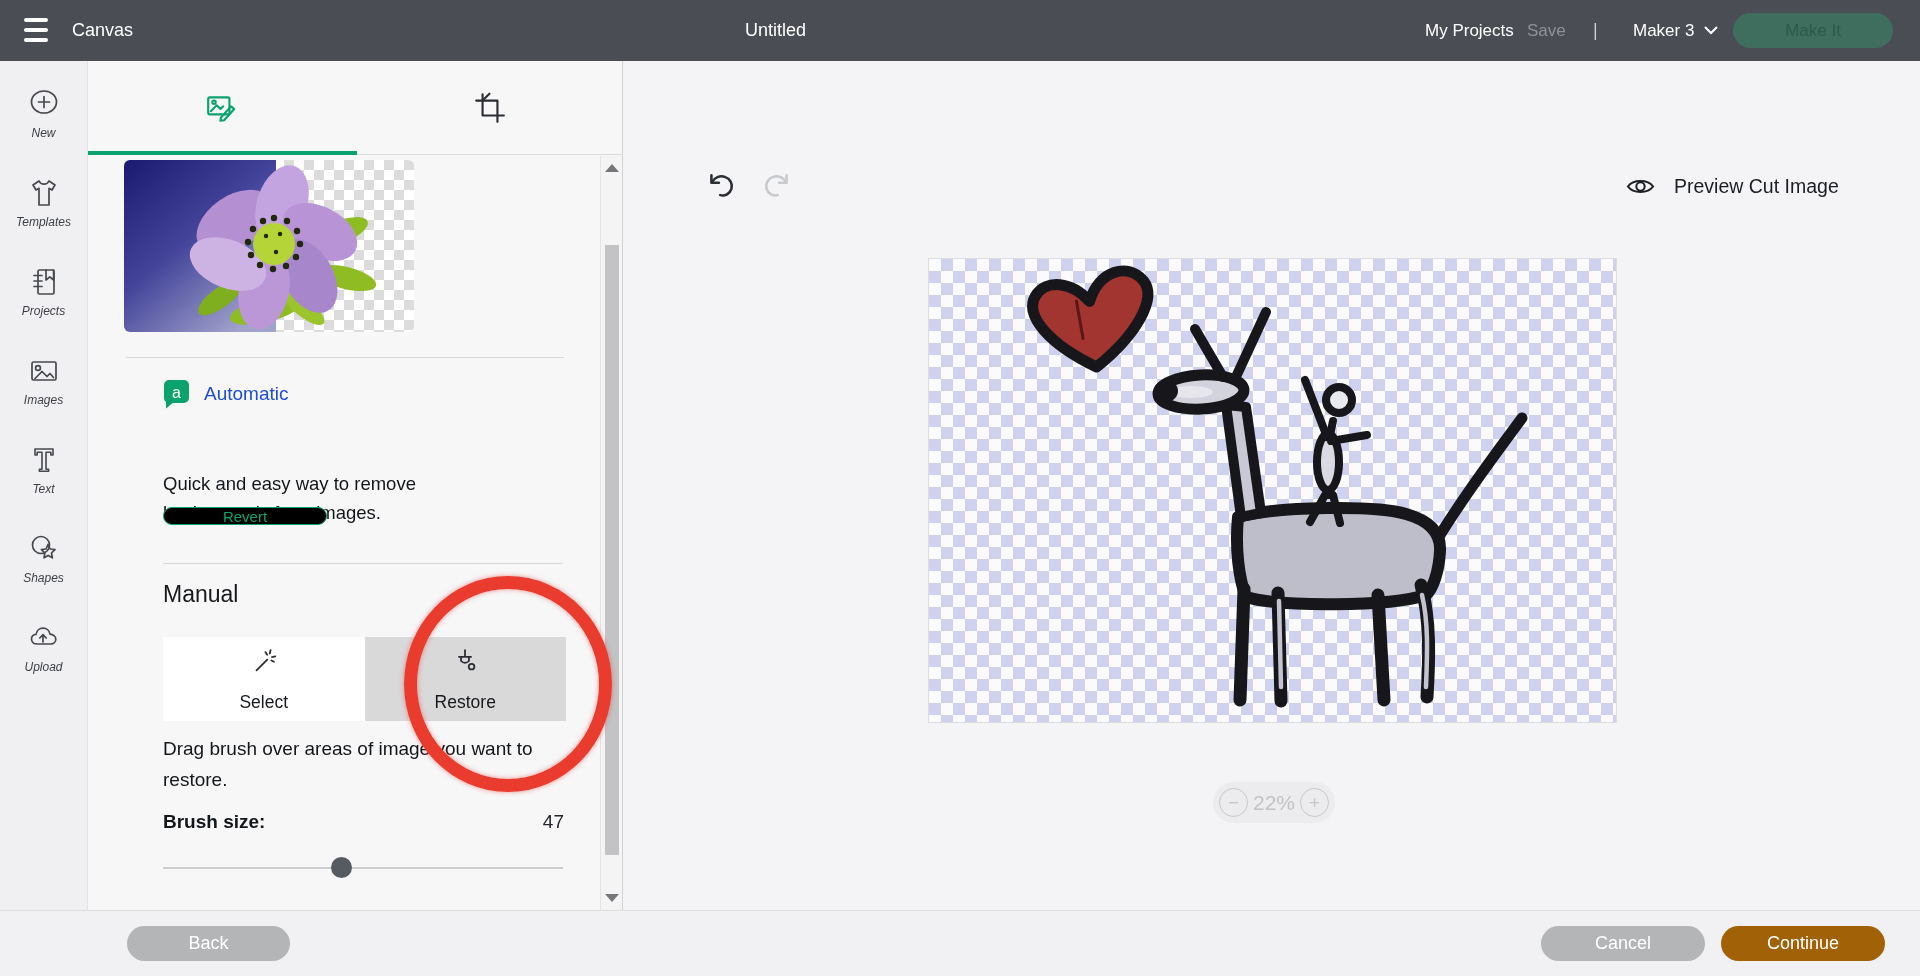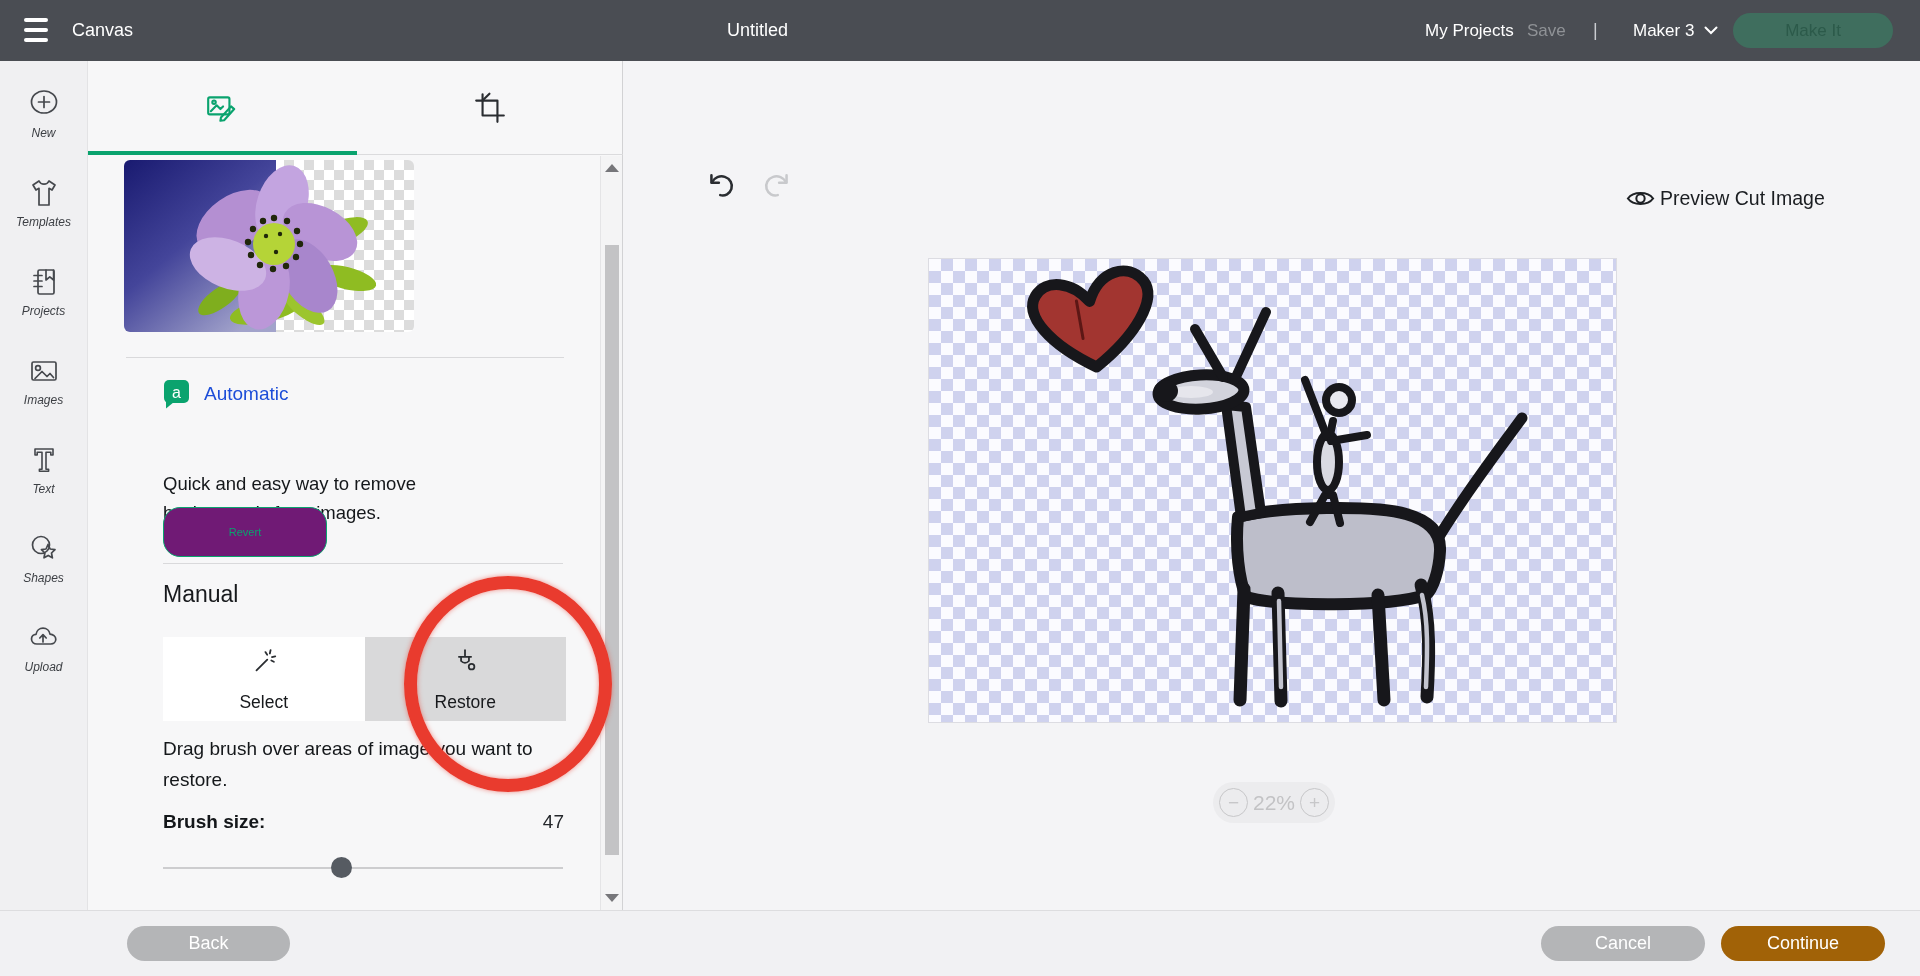--- a/index.html
+++ b/index.html
@@ -6,21 +6,21 @@
   html,body { width:1920px; height:976px; font-family:"Liberation Sans", sans-serif; background:#f4f4f6; overflow:hidden; }
   .app { position:relative; width:1920px; height:976px; color:#1b1e22; }
 
   
   .topbar { position:absolute; left:0; top:0; width:1920px; height:61px; background:#4a4d53; }
   .hamburger { position:absolute; left:24px; top:17px; width:24px; height:26px; cursor:pointer; }
   .hamburger span { position:absolute; left:0; width:24px; height:4px; background:#fff; border-radius:2px; }
   .hamburger span:nth-child(1){top:1px}.hamburger span:nth-child(2){top:11px}.hamburger span:nth-child(3){top:21px}
   .tb-text { position:absolute; top:0; height:61px; display:flex; align-items:center; color:#fff; font-size:18px; }
   .tb-canvas { left:72px; font-weight:500; }
-  .tb-untitled { left:727px; }
+  .tb-untitled { left:745px; }
   .tb-myprojects { left:1425px; font-size:17px; cursor:pointer; }
   .tb-save { left:1527px; font-size:17px; color:#8f9296; }
   .tb-pipe { left:1593px; color:#caccd0; }
   .tb-maker { left:1633px; font-size:17px; cursor:pointer; gap:10px; }
   .makeit { position:absolute; left:1733px; top:13px; width:160px; height:35px; border-radius:18px; background:#3f6e5e; color:#2c5a4a; font-size:17px; display:flex; align-items:center; justify-content:center; }
 
   
   .sidebar { position:absolute; left:0; top:61px; width:88px; height:849px; background:#f0f0f2; border-right:1px solid #e3e3e5; padding-top:12px; display:flex; flex-direction:column; align-items:center; }
   .nav-item { width:88px; height:89px; display:flex; flex-direction:column; align-items:center; padding-top:14px; cursor:pointer; }
   .nav-item svg { width:34px; height:34px; stroke:#45484d; stroke-width:1.7; fill:none; stroke-linecap:round; stroke-linejoin:round; }
@@ -36,21 +36,21 @@
   .tab-underline { position:absolute; left:0; top:90px; width:269px; height:4px; background:#0aa36e; }
 
   .thumb { position:absolute; left:36px; top:99px; width:290px; height:172px; border-radius:6px; overflow:hidden; }
   .divider { position:absolute; height:1px; background:#d9d9db; }
   .div1 { left:38px; top:296px; width:438px; }
   .div2 { left:75px; top:502px; width:400px; }
 
   .auto-head { position:absolute; left:75px; top:318px; display:flex; align-items:center; gap:14px; }
   .auto-title { font-size:19px; font-weight:500; color:#1d4ed8; }
   .auto-desc { position:absolute; left:75px; top:360px; width:292px; font-size:18.5px; line-height:29px; color:#14171a;margin-top:48px; }
-  .revert { position:absolute; left:75px; top:446px; width:164px; height:50px; border-radius:17px; border:1.5px solid #0aa36e; background:#701a75; color:#0aa36e; font-size:11px; display:flex; align-items:center; justify-content:center; cursor:pointer; }
+  .revert { position:absolute; left:75px; top:446px; width:164px; height:18px; border-radius:17px; border:1.5px solid #0aa36e; background:#000000; color:#0aa36e; font-size:15px; display:flex; align-items:center; justify-content:center; cursor:pointer; }
 
   .manual-title { position:absolute; left:75px; top:520px; font-size:23px; font-weight:500; color:#17191c; }
   .tools { position:absolute; left:75px; top:576px; width:403px; height:84px; display:flex; }
   .tool { flex:1 1 0; background:#ffffff; display:flex; flex-direction:column; align-items:center; justify-content:center; gap:16px; cursor:pointer; }
   .tool.selected { background:#d9d9da;text-align:center; }
   .tool svg { width:30px; height:30px; stroke:#2a2d31; fill:none; stroke-width:1.9; stroke-linecap:round; stroke-linejoin:round; }
   .tool-label { font-size:17.5px; color:#17191c; }
 
   .hint { position:absolute; left:75px; top:672px; width:412px; font-size:19px; line-height:31px; color:#14171a; }
   .brush-label { position:absolute; left:75px; top:750px; font-size:19px; font-weight:700; color:#14171a; }
@@ -63,21 +63,21 @@
   .scroll-arrow { position:absolute; left:4px; width:0; height:0; border-left:7px solid transparent; border-right:7px solid transparent; cursor:pointer; }
   .scroll-up { top:8px; border-bottom:8px solid #76767a; }
   .scroll-down { bottom:8px; border-top:8px solid #76767a; }
 
   .red-circle { position:absolute; left:316px; top:515px; width:208px; height:216px; border:13px solid #e93b2e; border-radius:50%; z-index:30; pointer-events:none; box-shadow:0 0 5px rgba(233,59,46,.55), inset 0 0 5px rgba(233,59,46,.55); filter:blur(.4px); }
 
   
   .canvas-region { position:absolute; left:624px; top:61px; width:1296px; height:849px; background:#f4f4f6; }
   .history-btn { position:absolute; top:108px; width:34px; height:34px; cursor:pointer; }
   .undo { left:80px; } .redo { left:136px; }
-  .preview { position:absolute; left:1001px; top:110px; display:flex; align-items:center; gap:4px; cursor:pointer;margin-top:12px; }
+  .preview { position:absolute; left:1001px; top:110px; display:flex; align-items:center; gap:18px; cursor:pointer; }
   .preview svg { width:31px; height:31px; stroke:#1d2024; fill:none; stroke-width:2.1; }
   .preview-label { font-size:19.5px; color:#1a1d21; }
 
   .artboard { position:absolute; left:304px; top:197px; width:689px; height:465px; border:1px solid #dcdce2;
     background-color:#fbfbff;
     background-image:
       linear-gradient(45deg,#cfd2ee 25%,transparent 25%,transparent 75%,#cfd2ee 75%),
       linear-gradient(45deg,#cfd2ee 25%,transparent 25%,transparent 75%,#cfd2ee 75%);
     background-size:24px 24px; background-position:0 0,12px 12px; }
 

